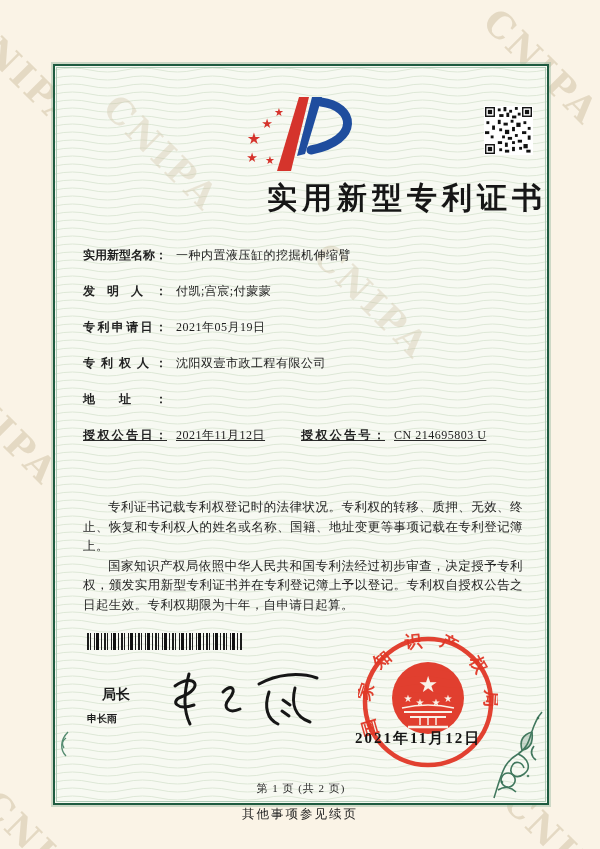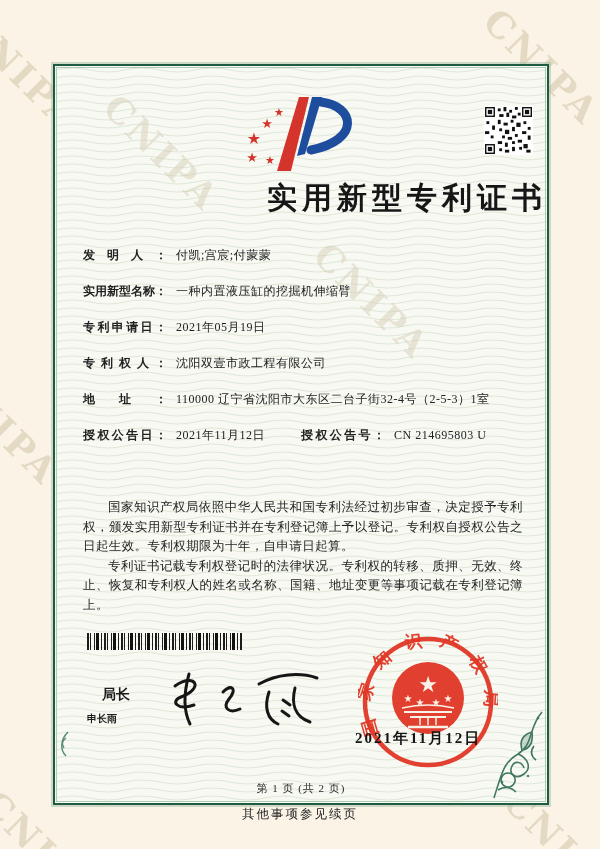--- a/index.html
+++ b/index.html
@@ -16,21 +16,21 @@
   .frame::before{content:"";position:absolute;inset:1px;border:1px solid #aecbb6;pointer-events:none;z-index:3;}
   .bgpattern{position:absolute;inset:0;z-index:0;}
   .layer{position:absolute;z-index:2;}
   .cert-no{left:28px;top:30px;font-size:13px;letter-spacing:2px;color:#2c2c2c;font-weight:500;}
   .logo{left:50%;top:28px;transform:translateX(-50%);}
   .qr{left:429px;top:40px;width:47px;height:47px;background:#fff;padding:1px;}
   .title{left:0;right:0;top:112px;text-align:right;font-size:30px;font-weight:700;
          letter-spacing:5px;color:#161616;}
   .fields{left:28px;right:24px;top:180px;font-size:12px;line-height:18px;}
   .row{display:flex;margin-bottom:18px;align-items:flex-start;}
-  .row .grp{display:flex;}
+  .row .grp{display:flex;text-decoration:underline;}
   .row .grp.first{width:218px;flex:none;}
   .lbl{display:inline-block;width:84px;flex:none;text-align:justify;text-align-last:justify;
        font-weight:600;color:#222;}
   .val{margin-left:9px;letter-spacing:.5px;color:#222;font-weight:500;}
   .val.wrap{width:336px;}
   .paras{left:28px;right:24px;top:432px;font-size:12.5px;line-height:19.5px;color:#1f1f1f;
          text-align:justify;letter-spacing:.4px;}
   .paras p{margin:0;text-indent:2em;}
   .barcode{left:32px;top:567px;width:156px;height:17px;
     background:repeating-linear-gradient(90deg,#1c1c1c 0 2px,transparent 2px 3px,#1c1c1c 3px 4px,
@@ -135,54 +135,53 @@
           <rect x="24" y="28" width="2" height="2"></rect>
           <rect x="27" y="26" width="3" height="3"></rect>
           <rect x="29" y="30" width="3" height="2"></rect>
       </g>
     </svg>
 
     <div class="layer title">实用新型专利证书</div>
 
     <div class="layer fields">
       <div class="row">
+        <span class="lbl">实用新型名称：</span>
+        <span class="val">一种内置液压缸的挖掘机伸缩臂</span>
+      </div>
+      <div class="row">
         <span class="lbl">发明人：</span>
         <span class="val">付凯;宫宸;付蒙蒙</span>
       </div>
       <div class="row">
-        <span class="lbl">实用新型名称：</span>
-        <span class="val">一种内置液压缸的挖掘机伸缩臂</span>
-      </div>
-      <div class="row">
         <span class="lbl">专利申请日：</span>
         <span class="val">2021年05月19日</span>
       </div>
       <div class="row">
         <span class="lbl">专利权人：</span>
         <span class="val">沈阳双壹市政工程有限公司</span>
       </div>
       <div class="row" style="margin-bottom:18px">
         <span class="lbl">地址：</span>
-        <span class="val wrap">110000 辽宁省沈阳市大东区二台子街32-4号（2-5-3）1室</span>
       </div>
       <div class="row">
         <span class="grp first">
           <span class="lbl">授权公告日：</span>
           <span class="val">2021年11月12日</span>
         </span>
         <span class="grp">
           <span class="lbl">授权公告号：</span>
           <span class="val">CN 214695803 U</span>
         </span>
       </div>
     </div>
 
     <div class="layer paras">
+      <p>专利证书记载专利权登记时的法律状况。专利权的转移、质押、无效、终止、恢复和专利权人的姓名或名称、国籍、地址变更等事项记载在专利登记簿上。</p>
       <p>国家知识产权局依照中华人民共和国专利法经过初步审查，决定授予专利权，颁发实用新型专利证书并在专利登记簿上予以登记。专利权自授权公告之日起生效。专利权期限为十年，自申请日起算。</p>
-      <p>专利证书记载专利权登记时的法律状况。专利权的转移、质押、无效、终止、恢复和专利权人的姓名或名称、国籍、地址变更等事项记载在专利登记簿上。</p>
     </div>
 
     <div class="layer barcode"></div>
 
     <div class="layer sig-title">局长</div>
     <div class="layer sig-name">申长雨</div>
 
     <svg class="layer signature" width="170" height="76" viewBox="0 0 170 76">
       <g fill="none" stroke="#161616" stroke-width="3" stroke-linecap="round">
         <path d="M22 12 C17 30 16 48 23 62"></path>

